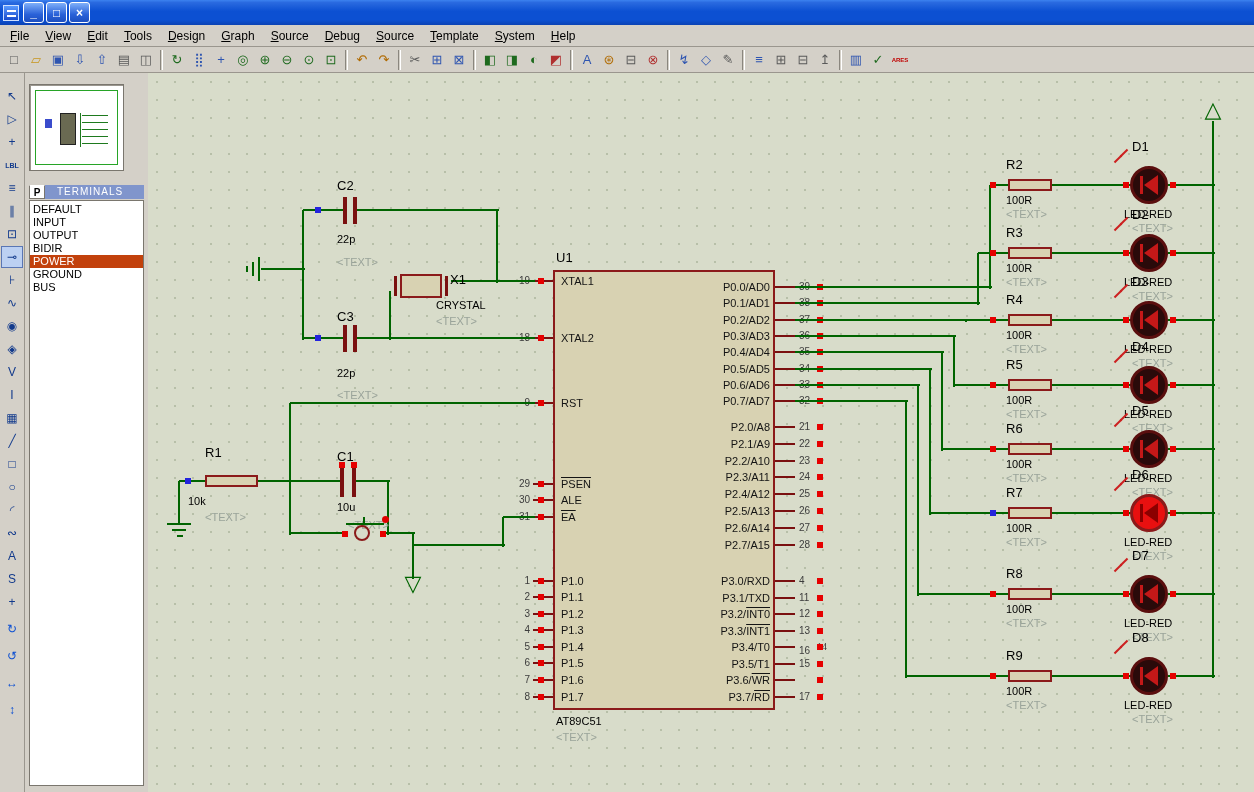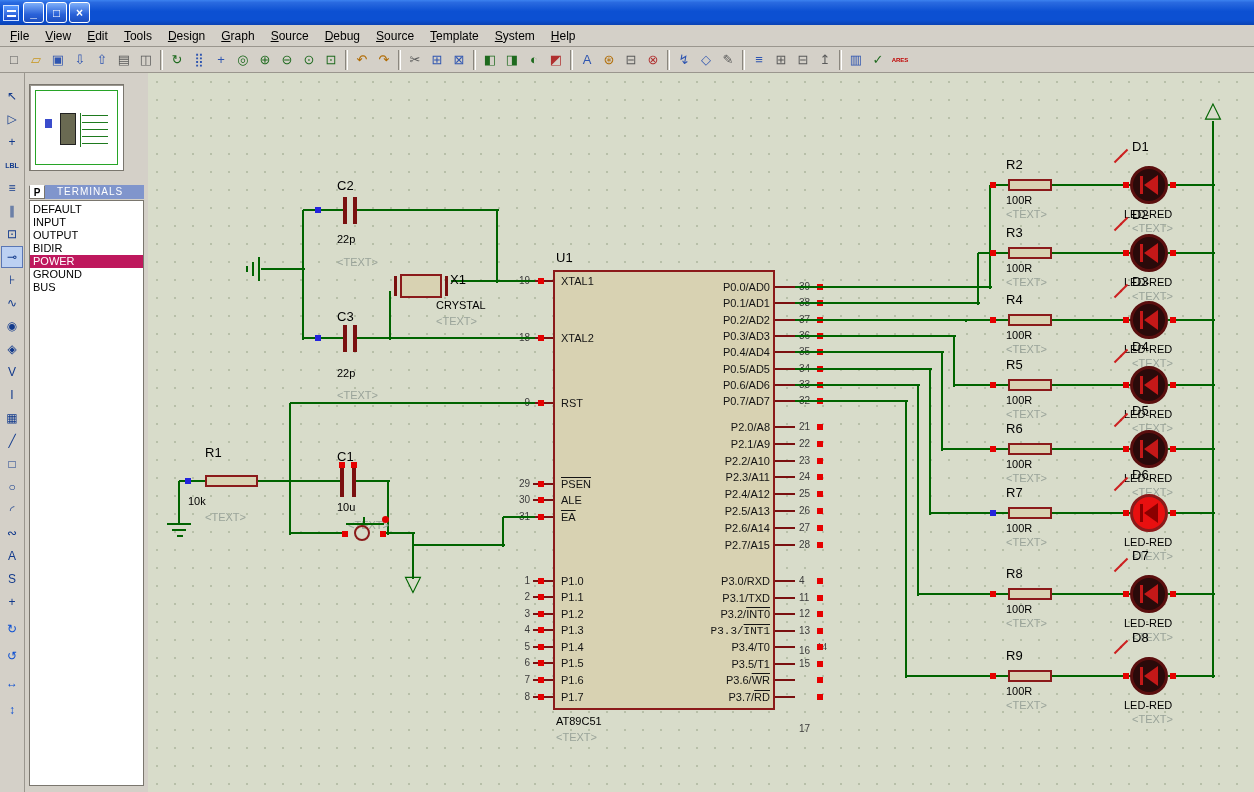--- a/index.html
+++ b/index.html
@@ -49,21 +49,21 @@
   .pv-sheet{position:absolute;left:5px;top:5px;right:5px;bottom:5px;border:1px solid #27a427}
   .pv{position:absolute}
   .selheader{position:absolute;left:4px;top:112px;width:115px;height:14px;display:flex}
   .pbtn{width:16px;height:14px;background:#fff;border:1px solid #7a766e;border-top-color:#fff;
     font-size:10px;font-weight:bold;display:flex;align-items:center;justify-content:center;color:#000}
   .seltitle{flex:1;background:#8095cc;color:#fff;font-size:10px;line-height:14px;padding-left:12px;
     letter-spacing:1px}
   .sellist{position:absolute;left:4px;top:127px;width:115px;height:586px;background:#fff;
     border:1px solid #7a766e;font-size:11px;padding-top:2px;overflow:hidden}
   .selrow{height:13px;line-height:13px;padding-left:3px;color:#000;cursor:default}
-  .selrow.sel{background:#be185d;color:#fff}
+  .selrow.sel{background:#c2410c;color:#fff}
 
   
   .canvas{position:absolute;left:148px;top:73px;width:1106px;height:719px;background:#d8dcca;
     background-image:radial-gradient(circle,#b7bfa8 1px,transparent 1.3px);background-size:18px 18px;
     overflow:hidden}
   .wire{position:absolute;background:#006400}
   .stub{position:absolute;background:#7a1010}
   .sq{position:absolute;width:6px;height:6px}
   .sq.r{background:#e60000}.sq.b{background:#2424dd}
   .chipbody{position:absolute;background:#d8d2b2;border:2px solid #8b1a1a}
@@ -357,35 +357,35 @@
     <div class="pinnum" style="left: 651px; top: 519px;">11</div>
     <div class="sq r" style="left: 669px; top: 522px; width: 6px; height: 6px;"></div>
     <div class="pinlabel ra" style="left: 452px; top: 519px;"><span>P3.1/TXD</span></div>
     <div class="stub" style="left: 627px; top: 540px; width: 20px; height: 2px;"></div>
     <div class="pinnum" style="left: 651px; top: 535px;">12</div>
     <div class="sq r" style="left: 669px; top: 538px; width: 6px; height: 6px;"></div>
     <div class="pinlabel ra" style="left: 452px; top: 535px;"><span>P3.2/</span><span class="ov">INT0</span></div>
     <div class="stub" style="left: 627px; top: 557px; width: 20px; height: 2px;"></div>
     <div class="pinnum" style="left: 651px; top: 552px;">13</div>
     <div class="sq r" style="left: 669px; top: 555px; width: 6px; height: 6px;"></div>
-    <div class="pinlabel ra" style="left: 452px; top: 552px; font-family: Liberation Mono, monospace;"><span>P3.3/</span><span class="ov">INT1</span></div>
+    <div class="pinlabel ra" style="left: 452px; top: 552px;"><span>P3.3/</span><span class="ov">INT1</span></div>
     <div class="stub" style="left: 627px; top: 573px; width: 20px; height: 2px;"></div>
     <div class="pinnum" style="left: 669px; top: 568px; font-family: Liberation Serif, serif;">14</div>
     <div class="sq r" style="left: 669px; top: 571px; width: 6px; height: 6px;"></div>
     <div class="pinlabel ra" style="left: 452px; top: 568px;"><span>P3.4/T0</span></div>
     <div class="stub" style="left: 627px; top: 590px; width: 20px; height: 2px;"></div>
     <div class="pinnum" style="left: 651px; top: 585px;">15</div>
     <div class="sq r" style="left: 669px; top: 588px; width: 6px; height: 6px;"></div>
     <div class="pinlabel ra" style="left: 452px; top: 585px;"><span>P3.5/T1</span></div>
     <div class="stub" style="left: 627px; top: 606px; width: 20px; height: 2px;"></div>
     <div class="pinnum" style="left: 651px; top: 572px;">16</div>
     <div class="sq r" style="left: 669px; top: 604px; width: 6px; height: 6px;"></div>
     <div class="pinlabel ra" style="left: 452px; top: 601px;"><span>P3.6/</span><span class="ov">WR</span></div>
     <div class="stub" style="left: 627px; top: 623px; width: 20px; height: 2px;"></div>
-    <div class="pinnum" style="left: 651px; top: 618px; margin-top: 32px;">17</div>
+    <div class="pinnum" style="left: 651px; top: 618px;">17</div>
     <div class="sq r" style="left: 669px; top: 621px; width: 6px; height: 6px;"></div>
     <div class="pinlabel ra" style="left: 452px; top: 618px; text-align: right;"><span>P3.7/</span><span class="ov">RD</span></div>
     <div class="wire" style="left: 155px; top: 136px; width: 42px; height: 2px;"></div>
     <div class="wire" style="left: 209px; top: 136px; width: 142px; height: 2px;"></div>
     <div class="wire" style="left: 348px; top: 137px; width: 2px; height: 73px;"></div>
     <div class="wire" style="left: 303px; top: 207px; width: 84px; height: 2px;"></div>
     <div class="wire" style="left: 155px; top: 264px; width: 42px; height: 2px;"></div>
     <div class="wire" style="left: 209px; top: 264px; width: 178px; height: 2px;"></div>
     <div class="wire" style="left: 154px; top: 137px; width: 2px; height: 130px;"></div>
     <div class="wire" style="left: 113px; top: 195px; width: 44px; height: 2px;"></div>

